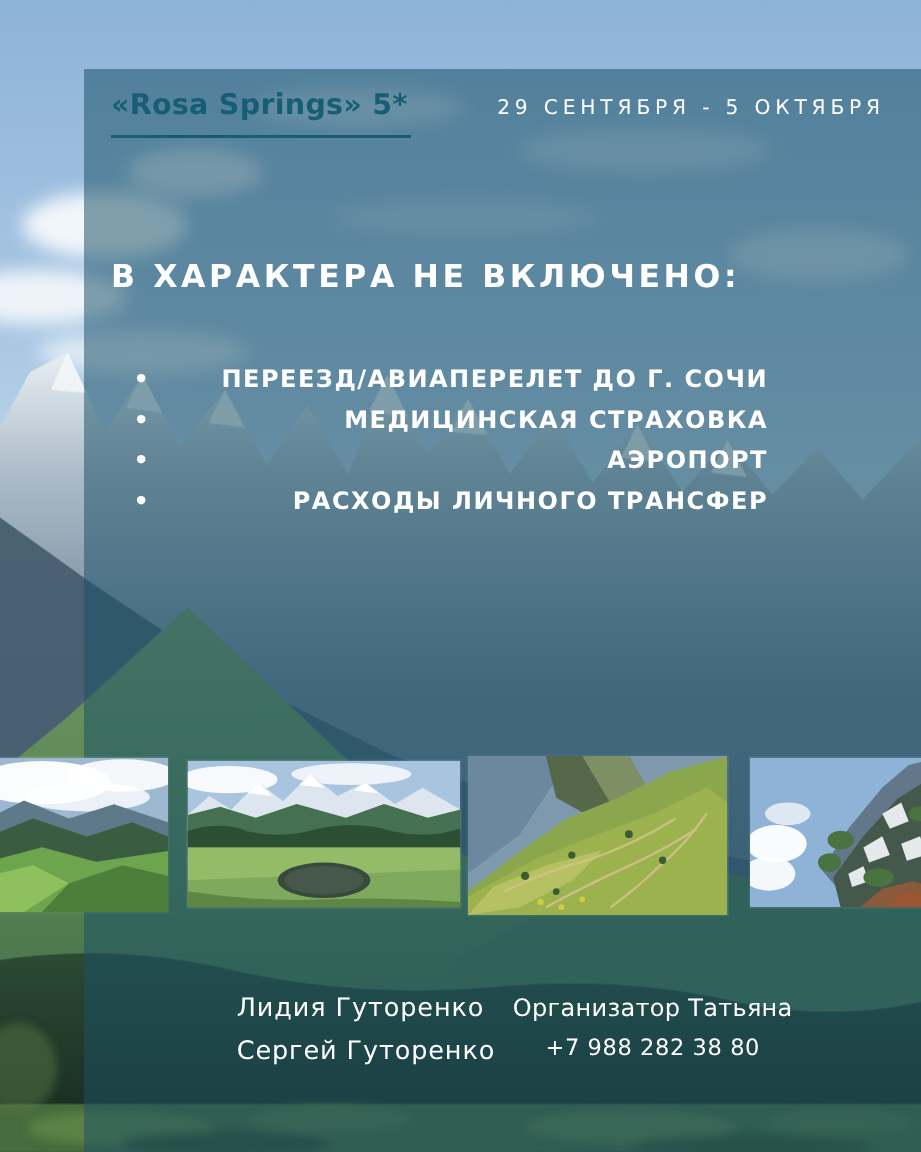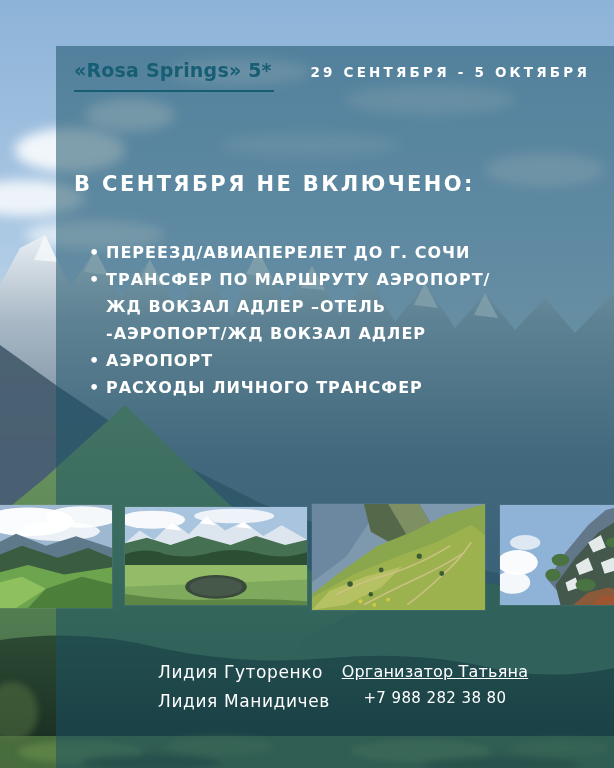--- a/index.html
+++ b/index.html
@@ -20,39 +20,39 @@
     background:var(--panel-overlay);
     z-index:2;
     margin-left:28px;
   }
   .topbar{position:absolute;top:11px;left:18px;right:26px;display:flex;justify-content:space-between;align-items:flex-start;}
   .hotel{
     color:var(--accent-teal);font-size:19px;font-weight:bold;letter-spacing:.2px;
     padding:2px 2px 9px 0;border-bottom:2px solid var(--accent-teal);
   }
   .dates{
-    color:var(--text-white);font-size:13.5px;font-weight:bold;letter-spacing:3.2px;
+    color:var(--text-white);font-size:13.5px;font-weight:normal;letter-spacing:3.2px;
     margin-top:7px;white-space:nowrap;
   }
   .heading{
     position:absolute;top:126px;left:18px;
     color:var(--text-white);font-size:21px;font-weight:bold;letter-spacing:2.4px;white-space:nowrap;
   }
-  .list{position:absolute;top:193px;left:50px;width:406px;list-style:none;}
+  .list{position:absolute;top:193px;left:50px;width:406px;list-style:none;text-align:right;}
   .list li{
     position:relative;color:var(--text-white);font-size:16px;font-weight:bold;
     letter-spacing:1px;line-height:27px;
   }
   .list li::before{
     content:"•";position:absolute;left:-17px;top:0;font-size:16px;color:var(--text-white);
   }
   .panel-footer{position:absolute;left:18px;right:0;top:612px;display:flex;justify-content:center;}
   .names div{color:var(--text-white);font-size:17px;letter-spacing:.6px;line-height:29px;}
   .organizer{width:210px;text-align:center;margin-right:-8px;}
-  .organizer .org-line{color:var(--text-white);font-size:16px;line-height:27px;letter-spacing:.2px;text-decoration:underline;}
+  .organizer .org-line{color:var(--text-white);font-size:16px;line-height:27px;letter-spacing:.2px;}
   .organizer .phone-line{color:var(--text-white);font-size:15px;line-height:27px;letter-spacing:.4px;}
 
   
   .gallery{position:absolute;inset:0;z-index:3;pointer-events:none;}
   .photo{position:absolute;overflow:hidden;box-shadow:0 0 0 1px rgba(255,255,255,0.06);}
   .photo svg{display:block;width:100%;height:100%;}
   .photo1{left:-8px;top:505px;width:120px;height:103px;}
   .photo2{left:125px;top:507px;width:182px;height:98px;}
   .photo3{left:312px;top:504px;width:173px;height:106px;}
   .photo4{left:500px;top:505px;width:126px;height:100px;}
@@ -136,33 +136,33 @@
     </svg>
   </div>
 
   <div class="panel">
 
     <div class="topbar">
       <div class="hotel">«Rosa Springs» 5*</div>
       <div class="dates">29 СЕНТЯБРЯ - 5 ОКТЯБРЯ</div>
     </div>
 
-    <div class="heading">В СЕНТЯБРЯ НЕ ВКЛЮЧЕНО:</div>
+    <div class="heading">В ХАРАКТЕРА НЕ ВКЛЮЧЕНО:</div>
 
     <ul class="list">
       <li>ПЕРЕЕЗД/АВИАПЕРЕЛЕТ ДО Г. СОЧИ</li>
-      <li>ТРАНСФЕР ПО МАРШРУТУ АЭРОПОРТ/ЖД ВОКЗАЛ АДЛЕР –ОТЕЛЬ -АЭРОПОРТ/ЖД ВОКЗАЛ АДЛЕР</li>
+      <li>МЕДИЦИНСКАЯ СТРАХОВКА</li>
       <li>АЭРОПОРТ</li>
       <li>РАСХОДЫ ЛИЧНОГО ТРАНСФЕР</li>
     </ul>
 
     <div class="panel-footer">
       <div class="names">
         <div>Лидия Гуторенко</div>
-        <div>Лидия Манидичев</div>
+        <div>Сергей Гуторенко</div>
       </div>
       <div class="organizer">
         <div class="org-line">Организатор Татьяна</div>
         <div class="phone-line">+7 988 282 38 80</div>
       </div>
     </div>
   </div>
 
   <div class="gallery">
 

